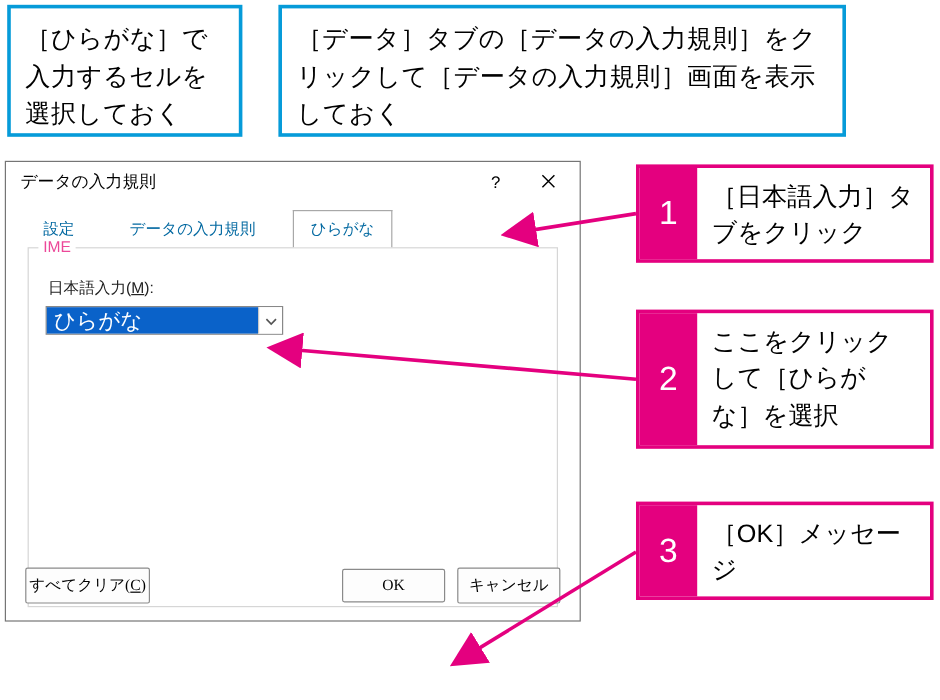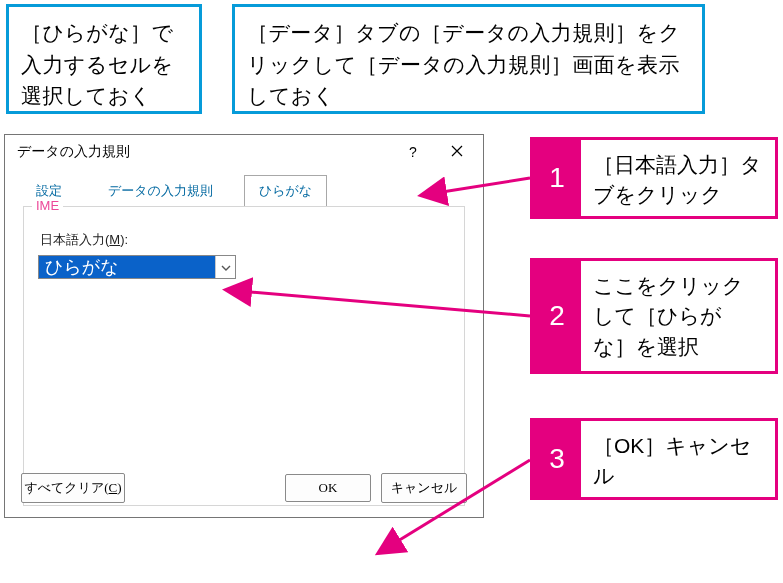--- a/index.html
+++ b/index.html
@@ -248,21 +248,21 @@
 <div class="callout c1">
   <div class="num">1</div>
   <div class="txt">［日本語入力］タブをクリック</div>
 </div>
 <div class="callout c2">
   <div class="num">2</div>
   <div class="txt">ここをクリックして［ひらがな］を選択</div>
 </div>
 <div class="callout c3">
   <div class="num">3</div>
-  <div class="txt">［OK］キャンセル</div>
+  <div class="txt">［OK］メッセージ</div>
 </div>
 
 <svg class="arrow" style="left:0;top:0;width:783px;height:583px;">
   <defs>
     <marker id="ah" markerWidth="10" markerHeight="10" refX="8" refY="5" orient="auto">
       <path d="M0 0 L10 5 L0 10 Z" fill="#e4007f"></path>
     </marker>
   </defs>
   <line x1="530" y1="178" x2="423" y2="195" stroke="#e4007f" stroke-width="3" marker-end="url(#ah)"></line>
   <line x1="530" y1="316" x2="228" y2="290" stroke="#e4007f" stroke-width="3" marker-end="url(#ah)"></line>

